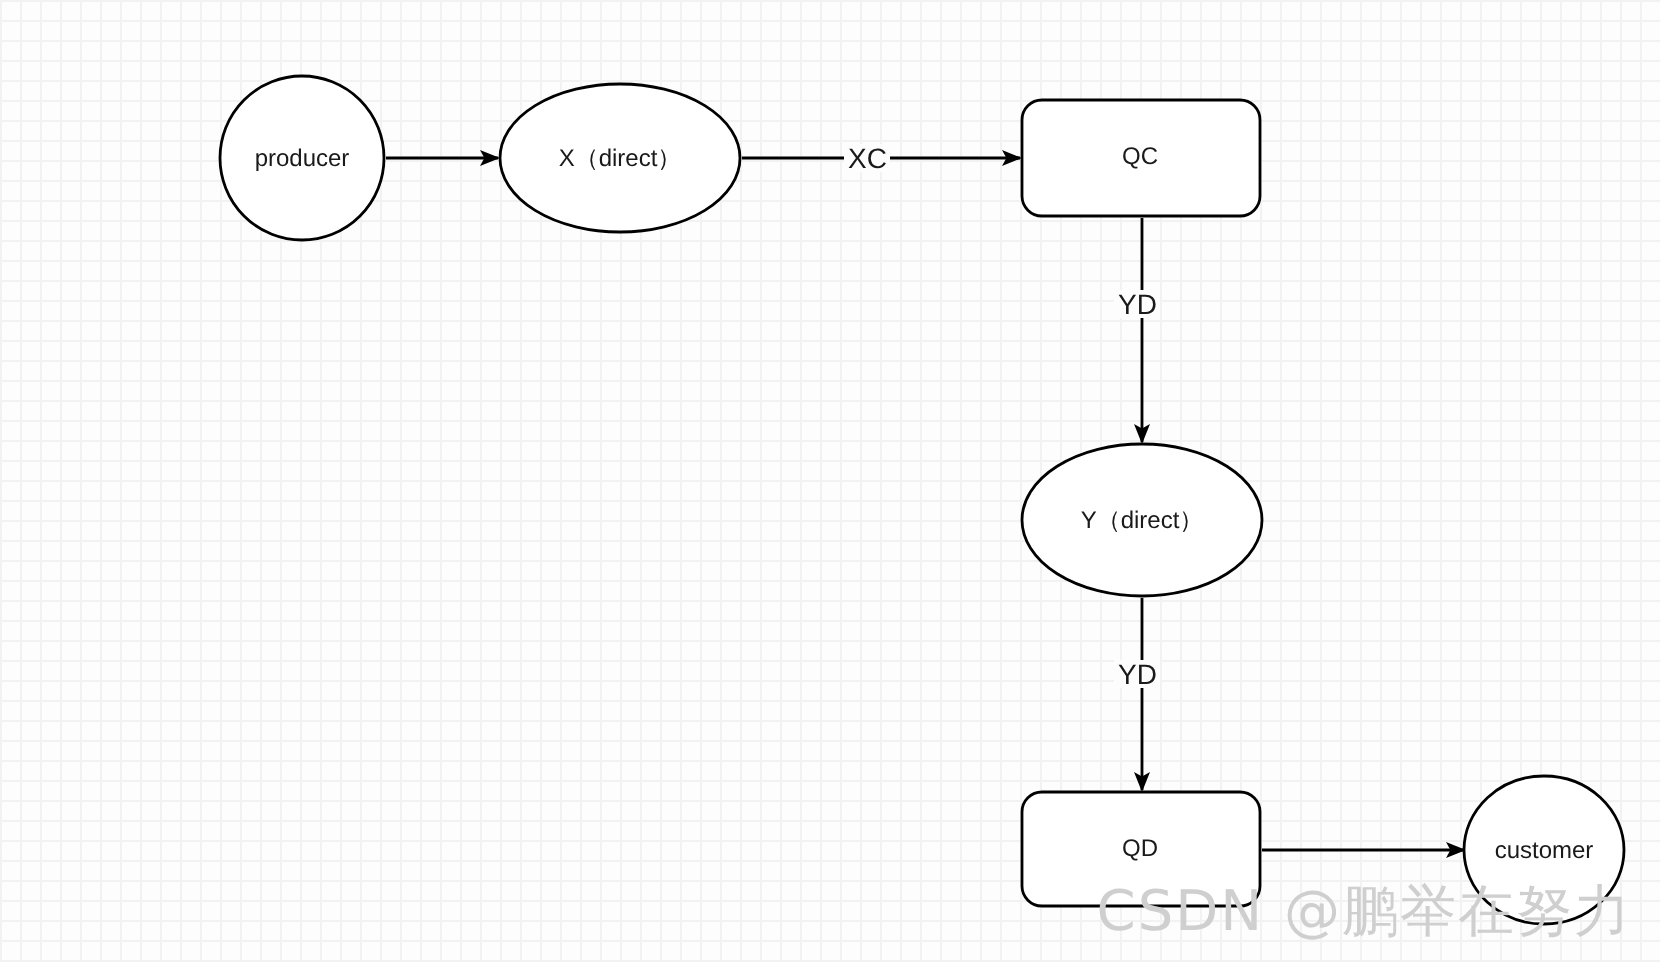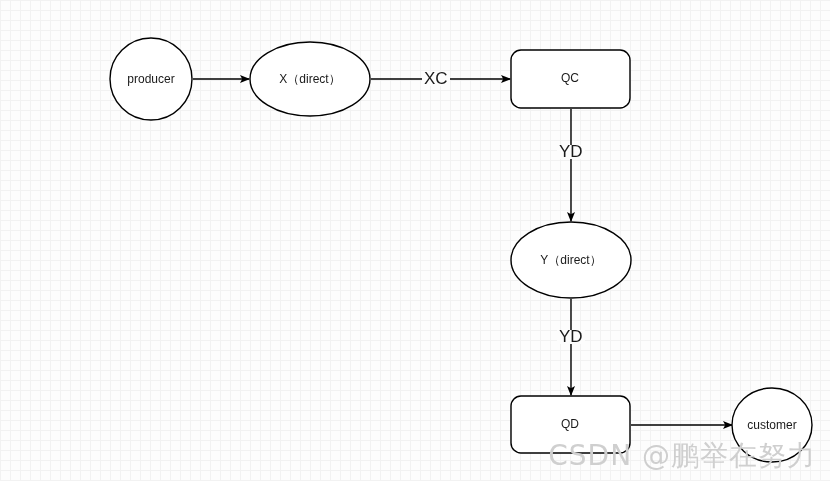--- a/index.html
+++ b/index.html
@@ -42,21 +42,21 @@
   .node-label {
     font-family: "Liberation Sans", sans-serif;
     font-size: 12px;
     fill: #1a1a1a;
     text-anchor: middle;
     dominant-baseline: middle;
   }
   .edge-label-box {
     position: absolute;
     font-family: "Liberation Sans", sans-serif;
-    font-size: 17px;
+    font-size: 14px;
     color: #1a1a1a;
     background: #fdfdfd;
     padding: 0 2px;
     white-space: nowrap;
     line-height: 14px;
   }
   .watermark {
     position: absolute;
     right: 14px;
     bottom: 6px;

